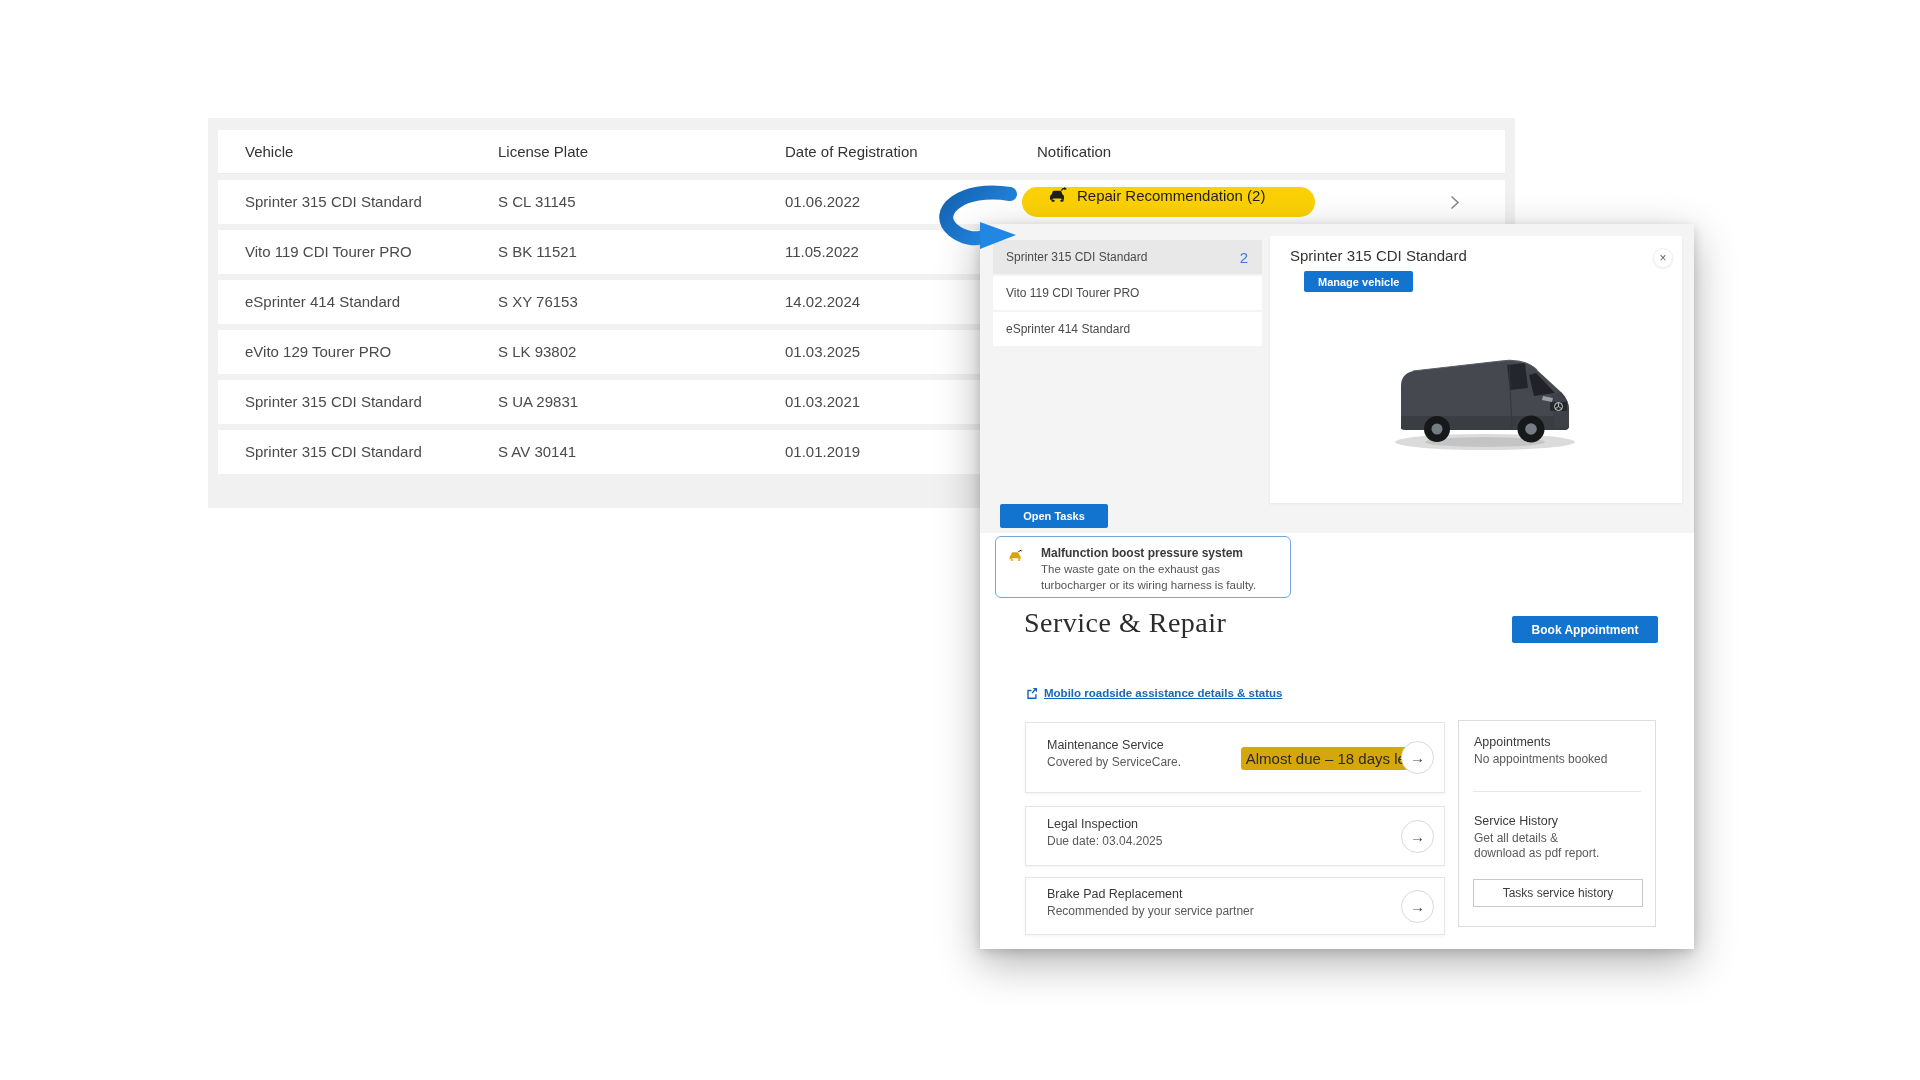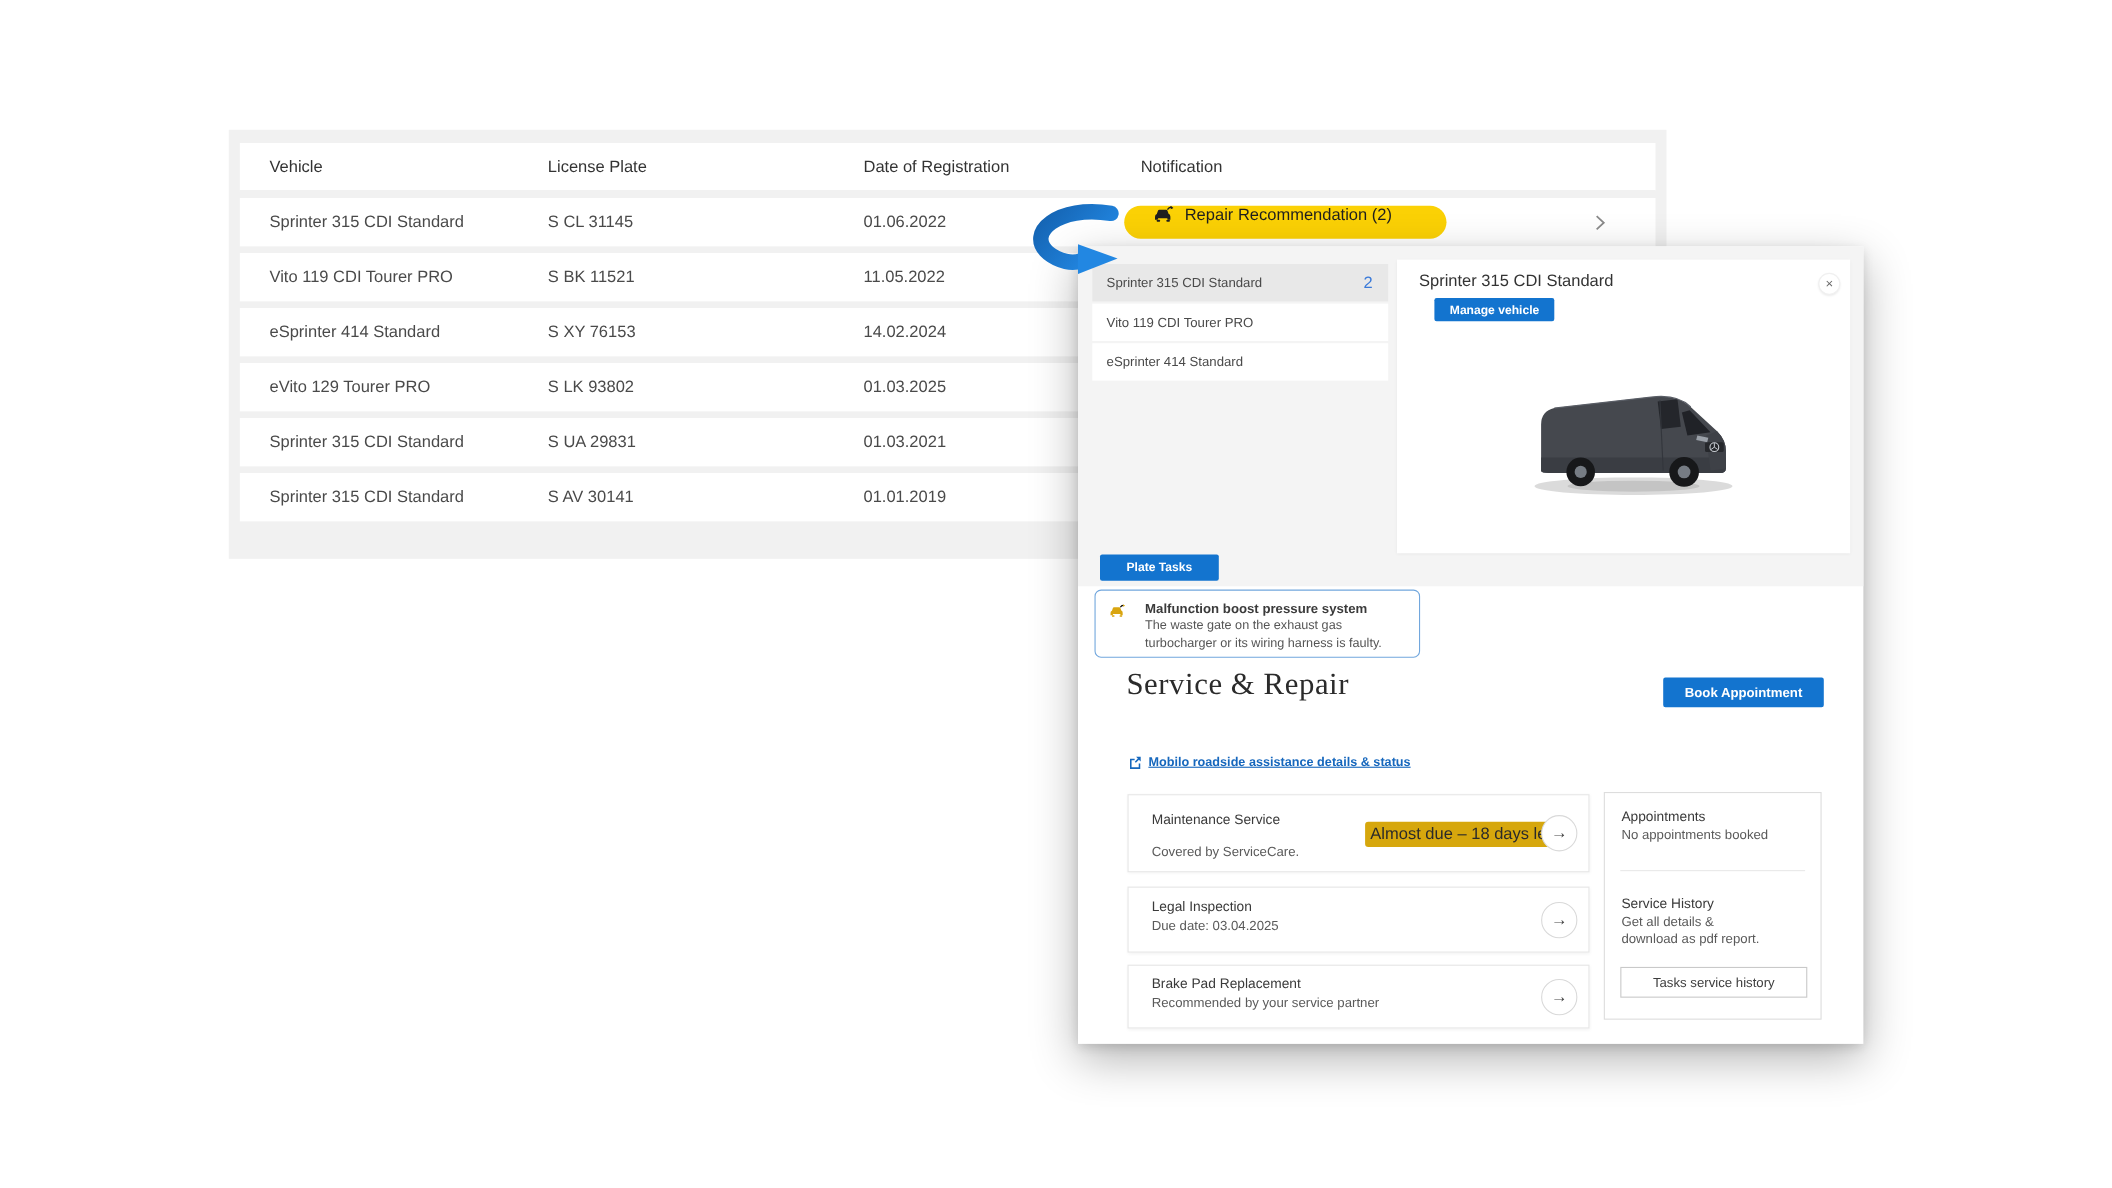--- a/index.html
+++ b/index.html
@@ -79,21 +79,21 @@
     background:#1374cf; color:#ffffff; border:none; border-radius:2px; cursor:pointer;
     font-family:inherit; font-size:12px; font-weight:bold; }
 
   .svc-card { position:absolute; left:45px; width:420px; background:#ffffff;
     border:1px solid #e6e6e6; box-shadow:0 1px 3px rgba(0,0,0,.05); cursor:pointer; }
   .svc-a { top:498px; height:71px; }
   .svc-b { top:582px; height:60px; }
   .svc-c { top:653px; height:58px; }
   .svc-title { position:absolute; left:21px; font-size:12.5px; color:#3a3a3a; }
   .svc-sub { position:absolute; left:21px; font-size:12px; color:#5a5a5a; }
-  .svc-a .svc-title { top:15px; } .svc-a .svc-sub { top:44px; }
+  .svc-a .svc-title { top:15px; } .svc-a .svc-sub { top:32px; }
   .svc-b .svc-title { top:10px; } .svc-b .svc-sub { top:27px; }
   .svc-c .svc-title { top:9px;  } .svc-c .svc-sub { top:26px; }
   .due-badge { position:absolute; left:215px; top:24px; width:178px; height:23px;
     background:#d6a70d; border-radius:3px; color:#2a2a2a; font-size:15px;
     text-align:center; line-height:23px; }
   .arrow-circle { position:absolute; left:375px; width:33px; height:33px; border-radius:50%;
     border:1px solid #d9d9d9; background:#ffffff; color:#444; font-size:15px;
     text-align:center; line-height:31px; cursor:pointer; }
   .svc-a .arrow-circle { top:18px; }
   .svc-b .arrow-circle { top:13px; }
@@ -194,21 +194,21 @@
       <span class="vl-label">Sprinter 315 CDI Standard</span>
       <span class="vl-badge">2</span>
     </div>
     <div class="vlist-item" style="top:52px;">
       <span class="vl-label">Vito 119 CDI Tourer PRO</span>
     </div>
     <div class="vlist-item" style="top:88px;">
       <span class="vl-label">eSprinter 414 Standard</span>
     </div>
 
-    <button class="open-tasks-btn">Plate Tasks</button>
+    <button class="open-tasks-btn">Open Tasks</button>
 
     <div class="vehicle-card">
       <div class="vc-title">Sprinter 315 CDI Standard</div>
       <button class="manage-btn">Manage vehicle</button>
       <div class="close-btn">×</div>
       <div class="van-wrap">
         <svg width="210" height="125" viewBox="0 0 210 125">
           <ellipse cx="100" cy="106" rx="90" ry="8" fill="#000000" opacity="0.14"></ellipse>
           <ellipse cx="100" cy="106" rx="60" ry="5" fill="#000000" opacity="0.10"></ellipse>
           <path d="M16 92 L16 50 Q16 38 28 35 L116 25 Q140 22 152 34 L176 56 Q184 64 184 74 L184 90 Q184 94 179 94 L24 94 Q16 94 16 92 Z" fill="#45484e"></path>

